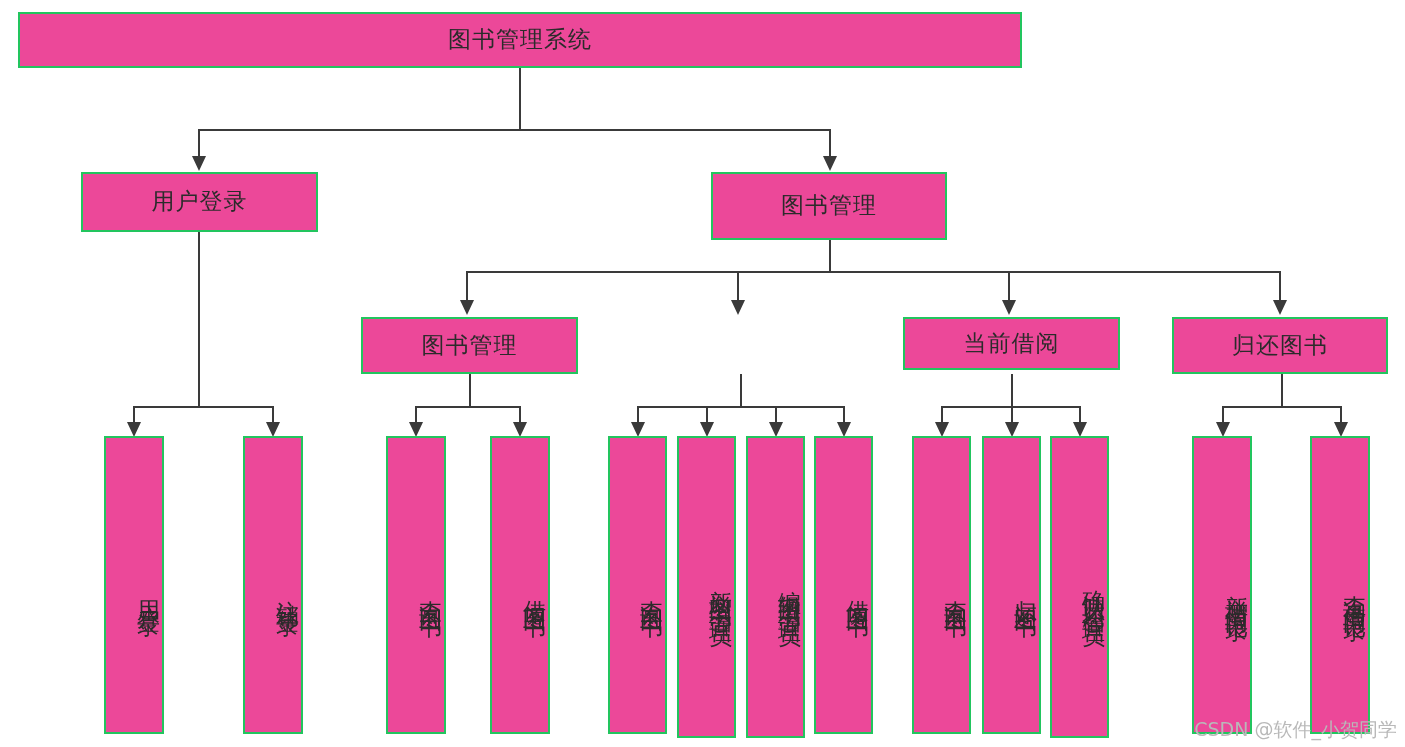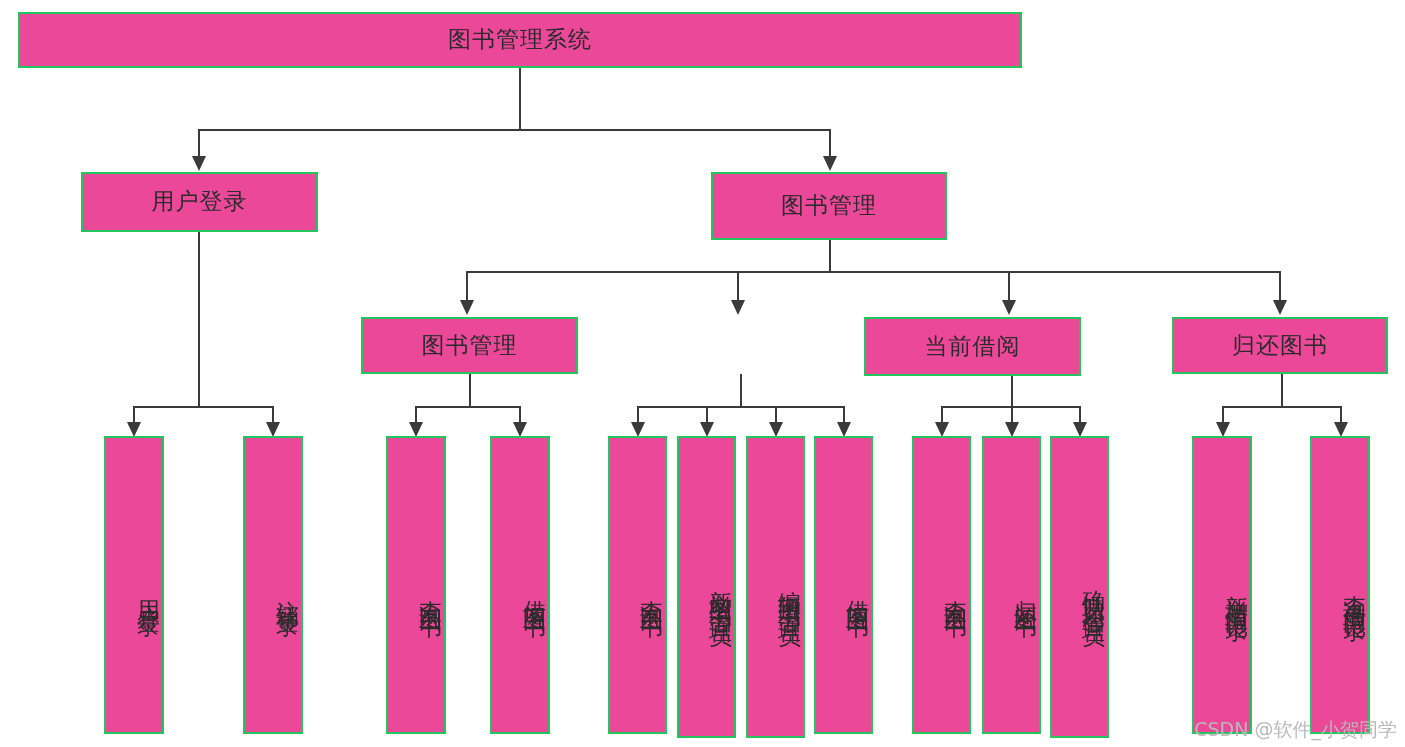--- a/index.html
+++ b/index.html
@@ -114,21 +114,21 @@
 
   <div class="vline" style="left:1008px;top:271px;height:30px;"></div>
   <div class="arrow" style="left:1002px;top:300px;"></div>
 
   <div class="vline" style="left:1279px;top:271px;height:30px;"></div>
   <div class="arrow" style="left:1273px;top:300px;"></div>
 
   <div class="node horiz" style="left:361px;top:317px;width:217px;height:57px;">
     <span>图书管理</span>
   </div>
-  <div class="node horiz" style="left:864px;top:317px;width:217px;height:59px;">
+  <div class="node horiz" style="left:903px;top:317px;width:217px;height:53px;">
     <span>当前借阅</span>
   </div>
   <div class="node horiz" style="left:1172px;top:317px;width:216px;height:57px;">
     <span>归还图书</span>
   </div>
 
   <div class="vline" style="left:469px;top:374px;height:32px;"></div>
   <div class="hline" style="left:415px;top:406px;width:106px;"></div>
   <div class="vline" style="left:415px;top:406px;height:18px;"></div>
   <div class="arrow" style="left:409px;top:422px;"></div>

